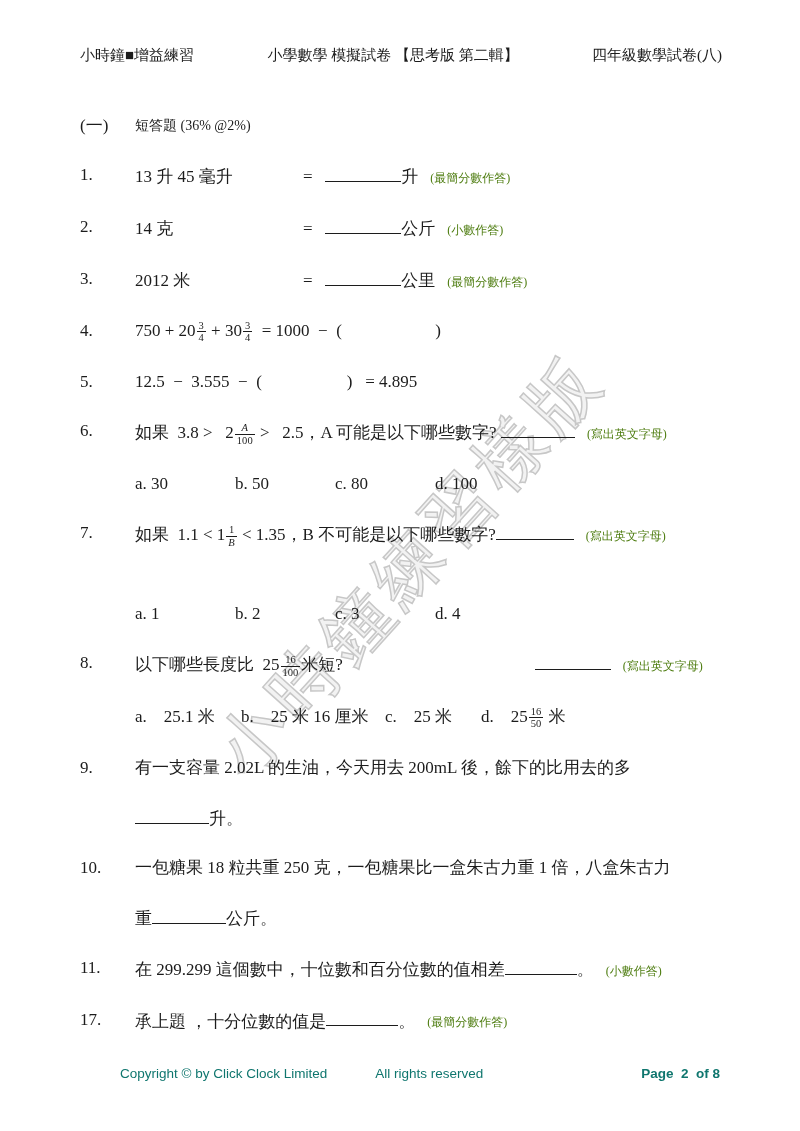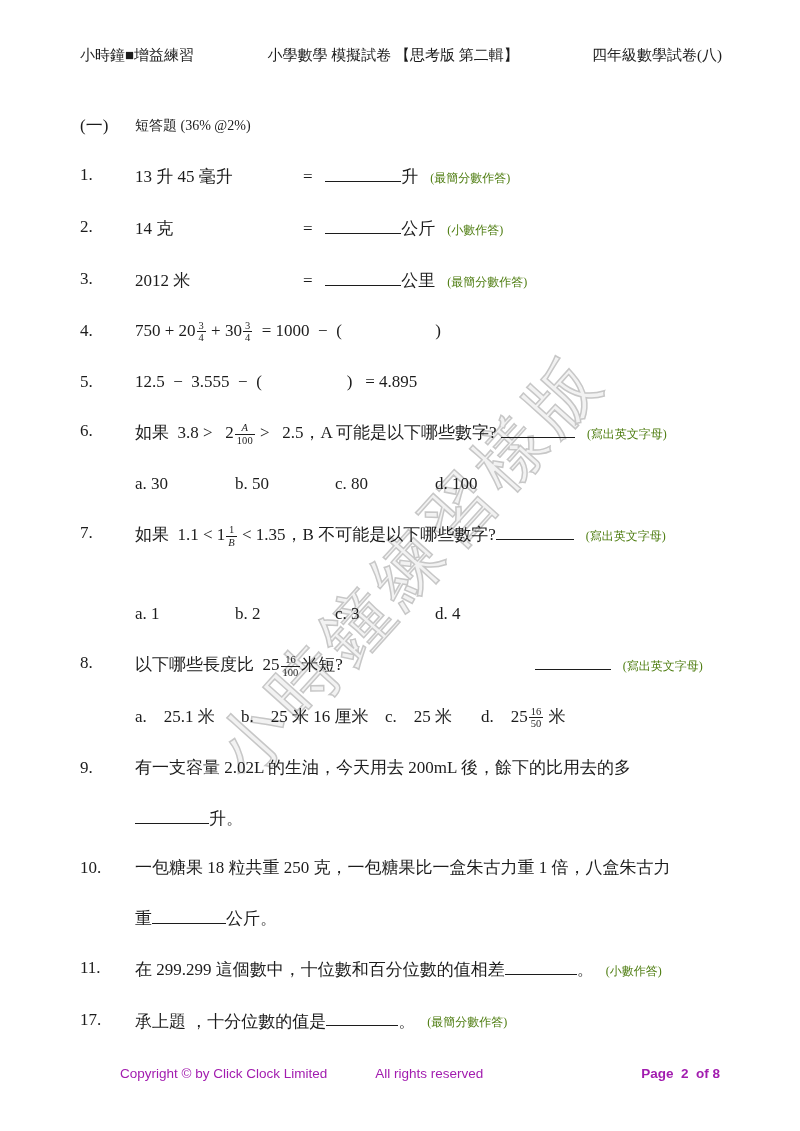--- a/index.html
+++ b/index.html
@@ -69,21 +69,21 @@
   .it { font-style:italic; }
   .options { }
   .opt { display:inline-block; white-space:pre-wrap; }
   .footer {
     position:absolute;
     left:80px; right:80px; bottom:50px;
     display:flex;
     align-items:baseline;
     font-family:"Liberation Sans","DejaVu Sans",sans-serif;
     font-size:13.5px;
-    color:#a21caf;
+    color:#0f766e;
     white-space:pre-wrap;
     z-index:1;
   }
   .footer .copyright { margin-left:40px; }
   .footer .rights { margin-left:48px; }
   .footer .page-num { margin-left:auto; margin-right:0;font-weight:bold; }
 </style>
 </head>
 <body>
 

